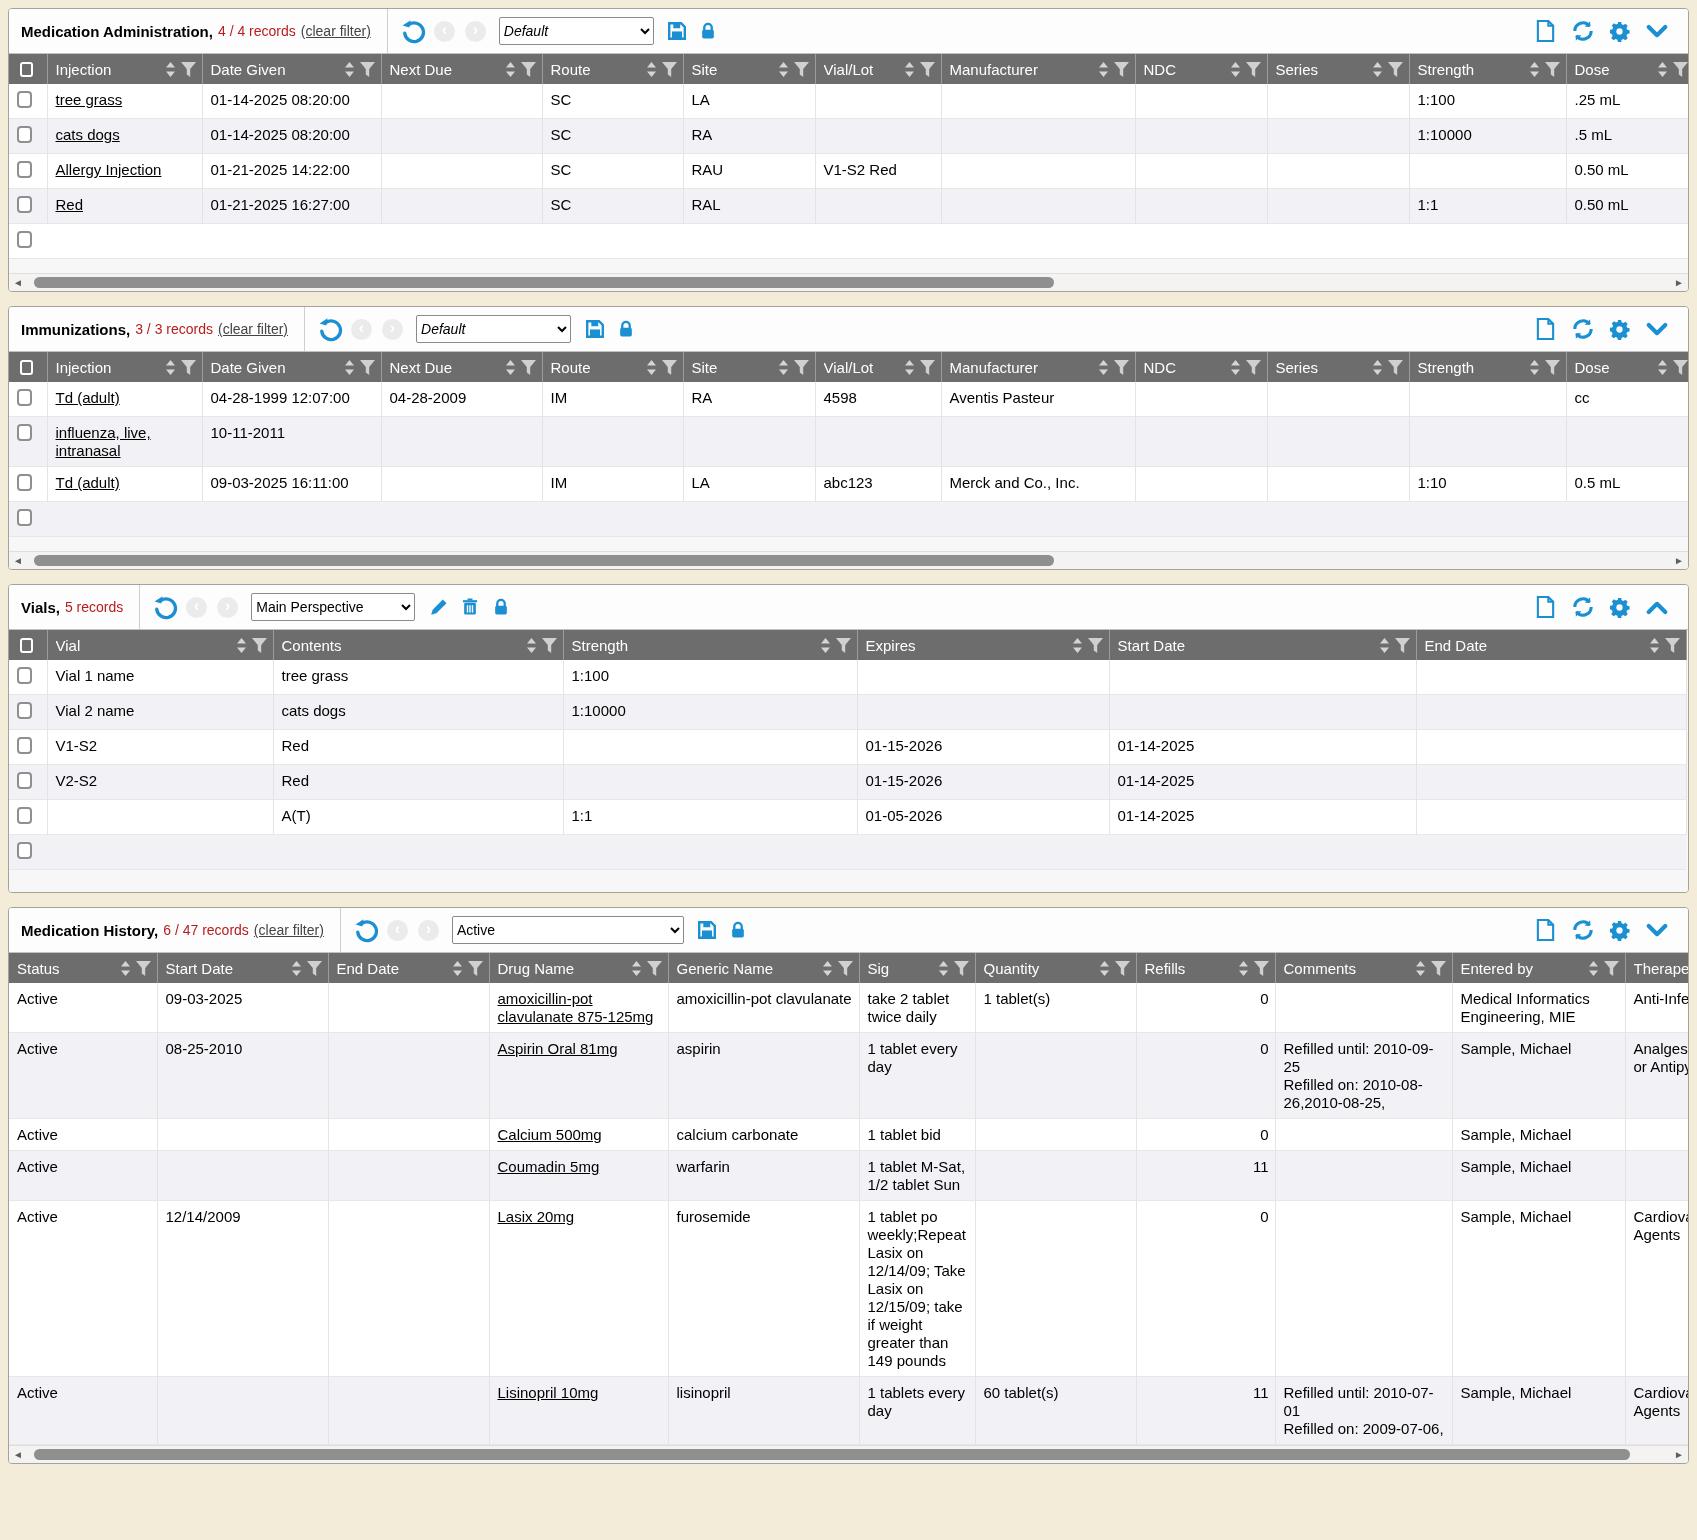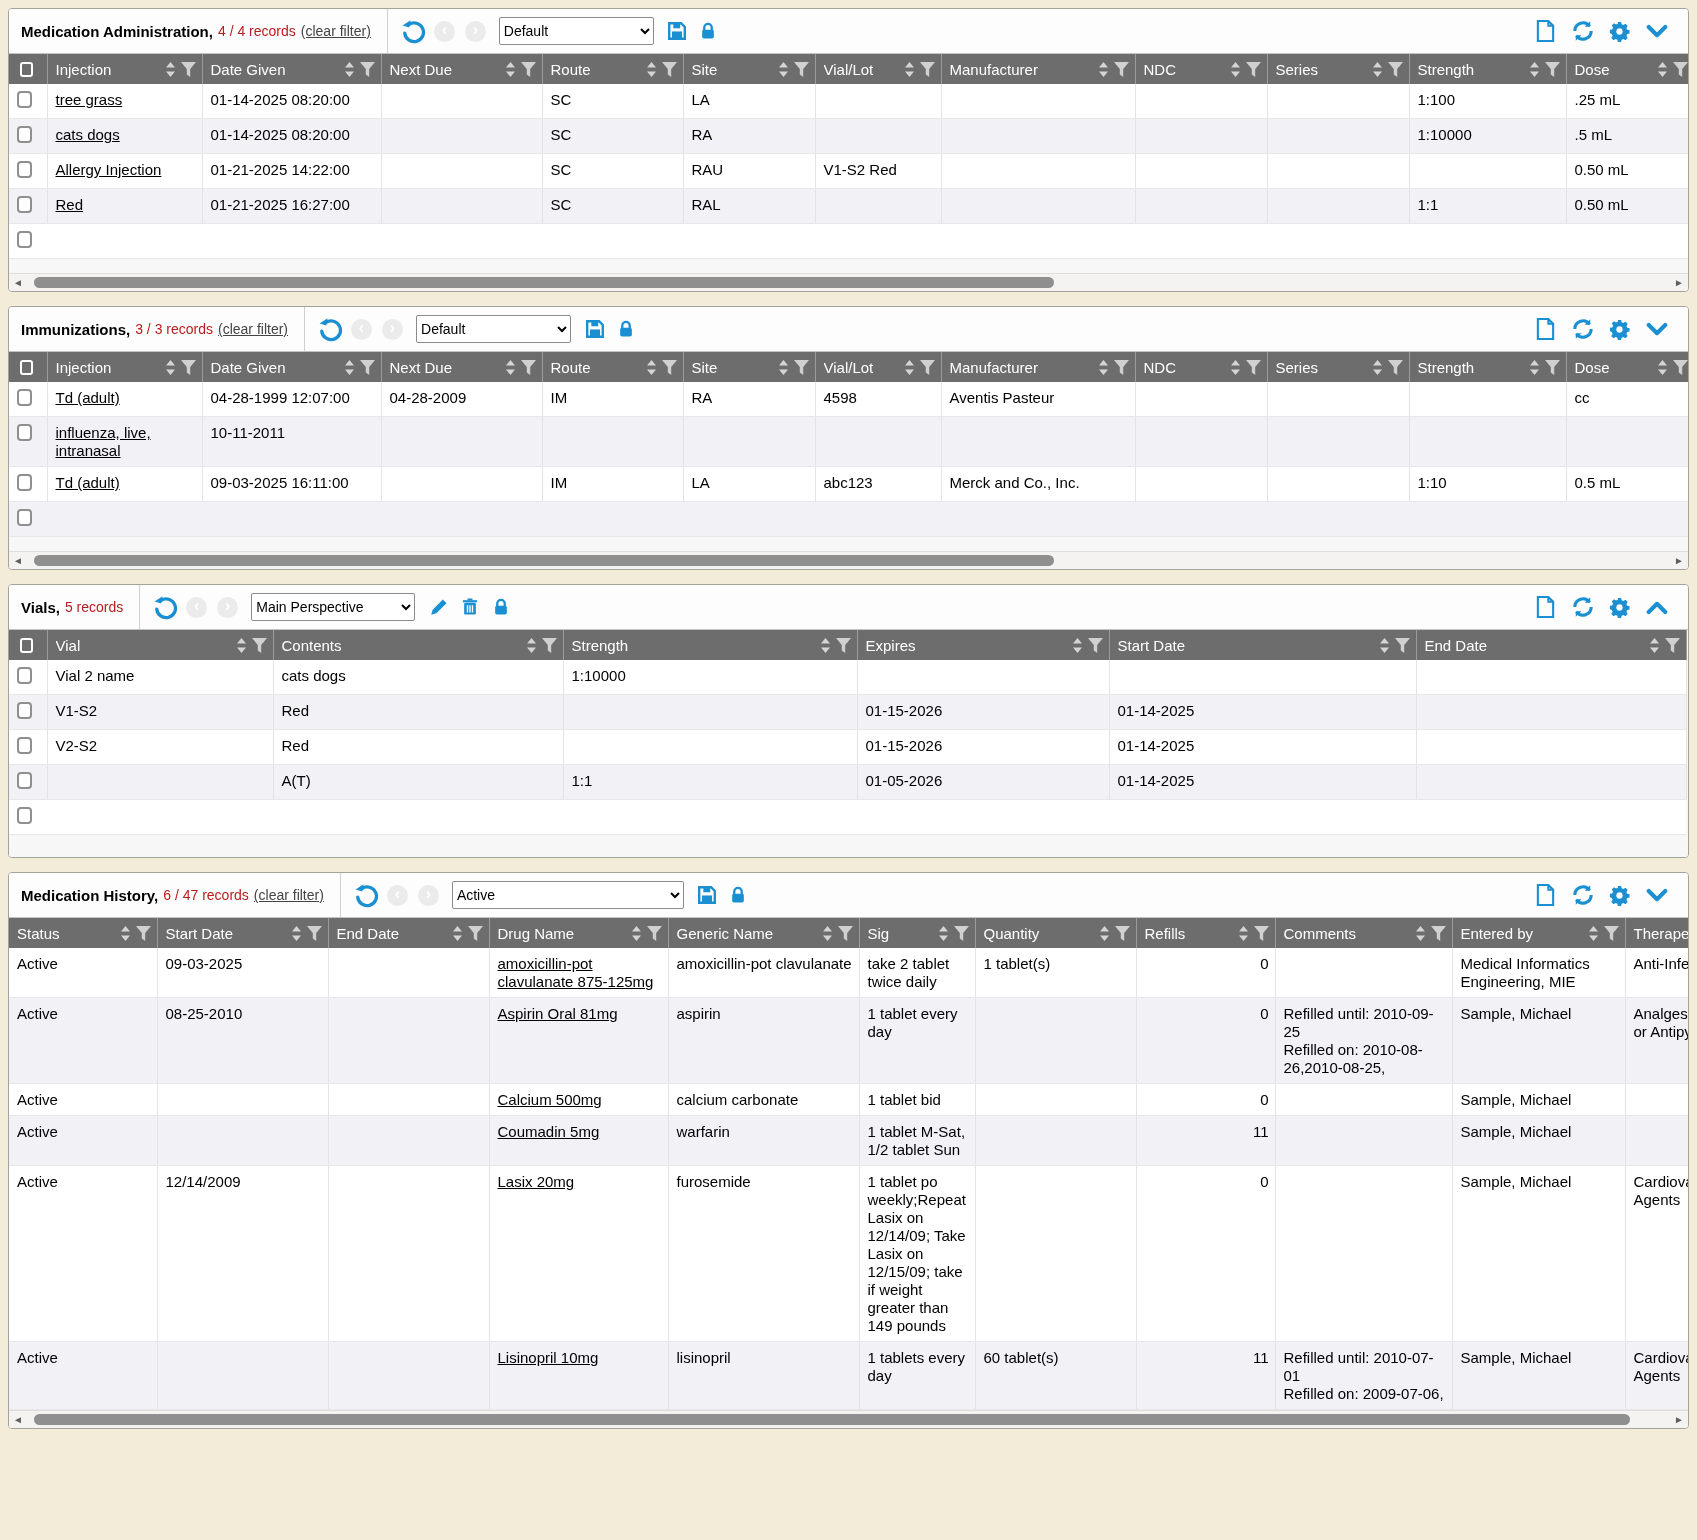--- a/index.html
+++ b/index.html
@@ -23,21 +23,21 @@
   .title-area { display:flex; align-items:center; gap:5px; padding-right:16px; border-right:1px solid #cfcfcf; height:100%; white-space:nowrap; }
   .t-bold { font-weight:bold; font-size:15px; color:#000; }
   .t-count { font-size:14px; color:#b91c1c; }
   .t-clear { font-size:14px; color:#444; text-decoration:underline; cursor:pointer; }
   .controls { display:flex; align-items:center; gap:4px; padding-left:12px; }
   .igroup { display:inline-flex; align-items:center; gap:4px; }
   .ibtn { display:inline-flex; align-items:center; justify-content:center; width:27px; height:27px; cursor:pointer; }
   .circ { width:21px; height:21px; border-radius:50%; background:#ebebeb; color:#fff; font-size:16px; font-weight:bold;
           display:flex; align-items:center; justify-content:center; line-height:1; padding-bottom:2px; }
   select.persel { height:28px; font-size:14px; border:1px solid #8a8a8a; background:#fff; border-radius:2px; margin:0 6px; font-family:"Liberation Sans",sans-serif; }
-  .sel-m { width:155px; } .sel-v { width:164px; } .sel-l { width:232px; }
+  .sel-m { width:155px;font-style:italic; } .sel-v { width:164px; } .sel-l { width:232px; }
   .actions { margin-left:auto; display:flex; align-items:center; gap:10px; padding-right:8px; }
   
   .tbl-area { overflow:hidden; background:#f7f7f7; border-top:1px solid #c2c2c2; }
   .pb14 { padding-bottom:14px; } .pb8 { padding-bottom:22px; }
   table.grid { border-collapse:collapse; table-layout:fixed; }
   table.grid thead th {
     background:#6d6d6d; color:#fff; font-weight:normal; font-size:15px;
     height:30px; padding:0; text-align:left; border-right:1px solid #9b9b9b;
   }
   .th-in { display:flex; align-items:center; gap:5px; padding:0 6px 0 8px; height:30px; }
@@ -925,20 +925,29 @@
                     <path d="M0 0h14L8.6 6.5V14L5.4 11.6V6.5z" fill="#d0d0d0"></path>
                   </svg>
                 </span>
               </div>
             </th>
           </tr>
         </thead>
         <tbody>
           <tr>
             <td class="cbc"><input type="checkbox" style=""></td>
+            <td>Vial 1 name</td>
+            <td>tree grass</td>
+            <td>1:100</td>
+            <td></td>
+            <td></td>
+            <td></td>
+          </tr>
+          <tr>
+            <td class="cbc"><input type="checkbox" style=""></td>
             <td>Vial 2 name</td>
             <td>cats dogs</td>
             <td>1:10000</td>
             <td></td>
             <td></td>
             <td></td>
           </tr>
           <tr>
             <td class="cbc"><input type="checkbox" style=""></td>
             <td>V1-S2</td>

